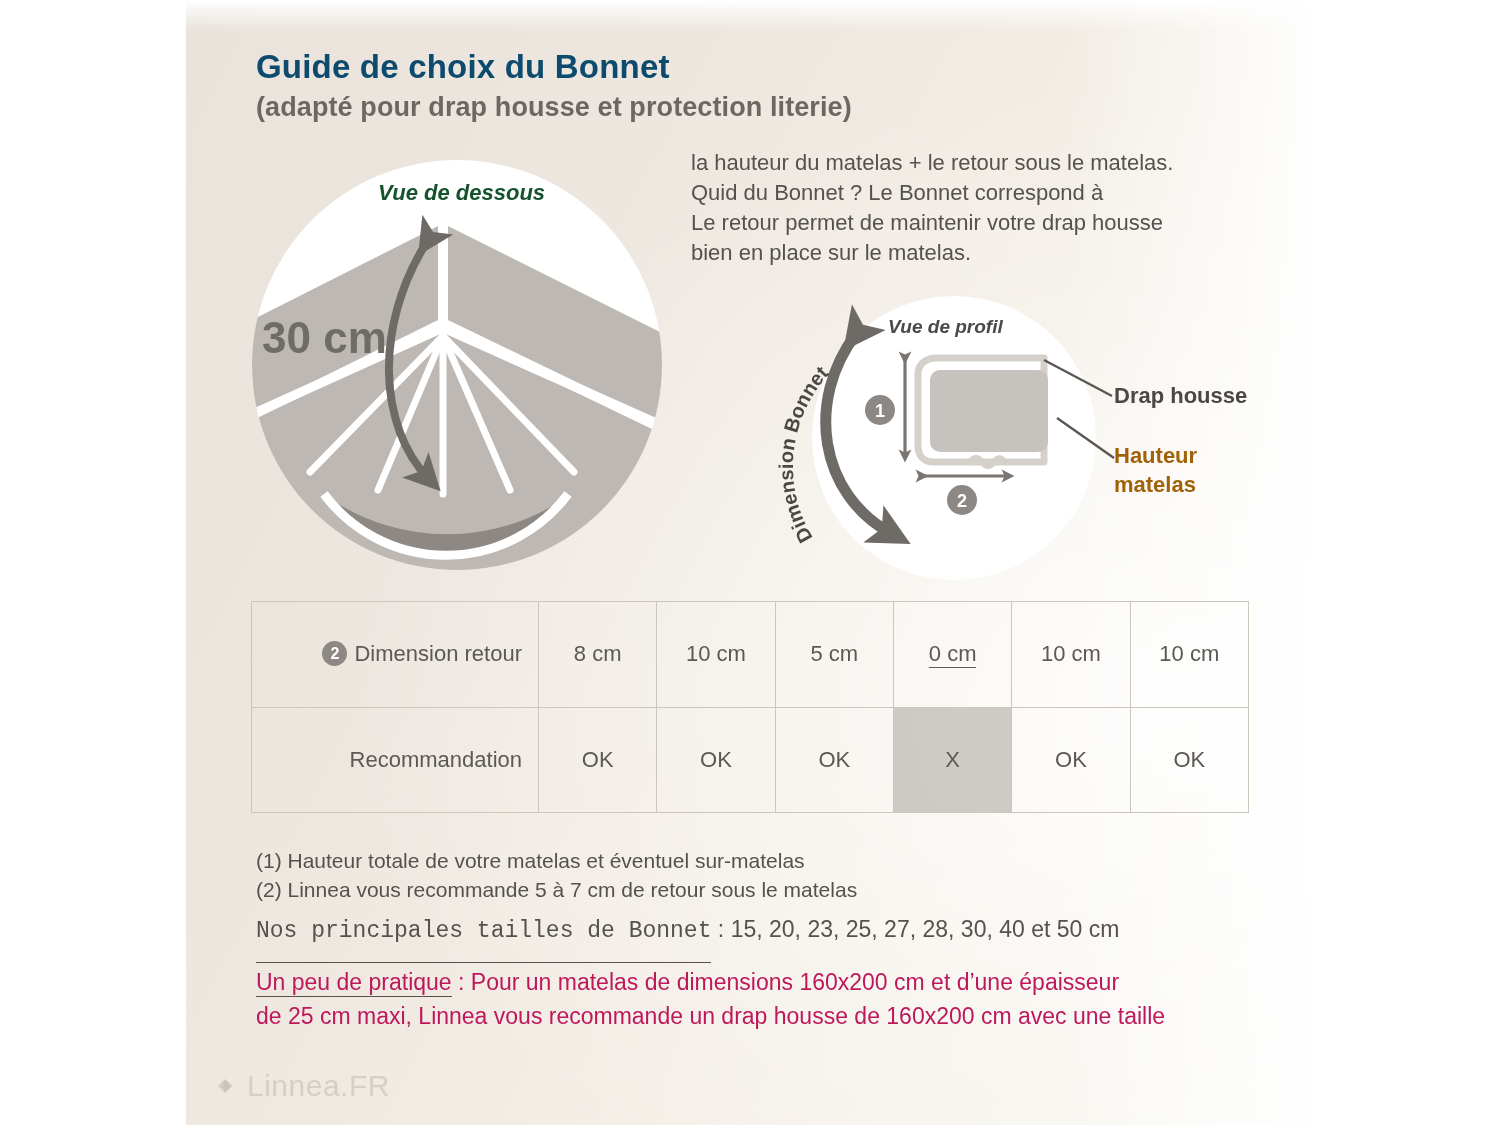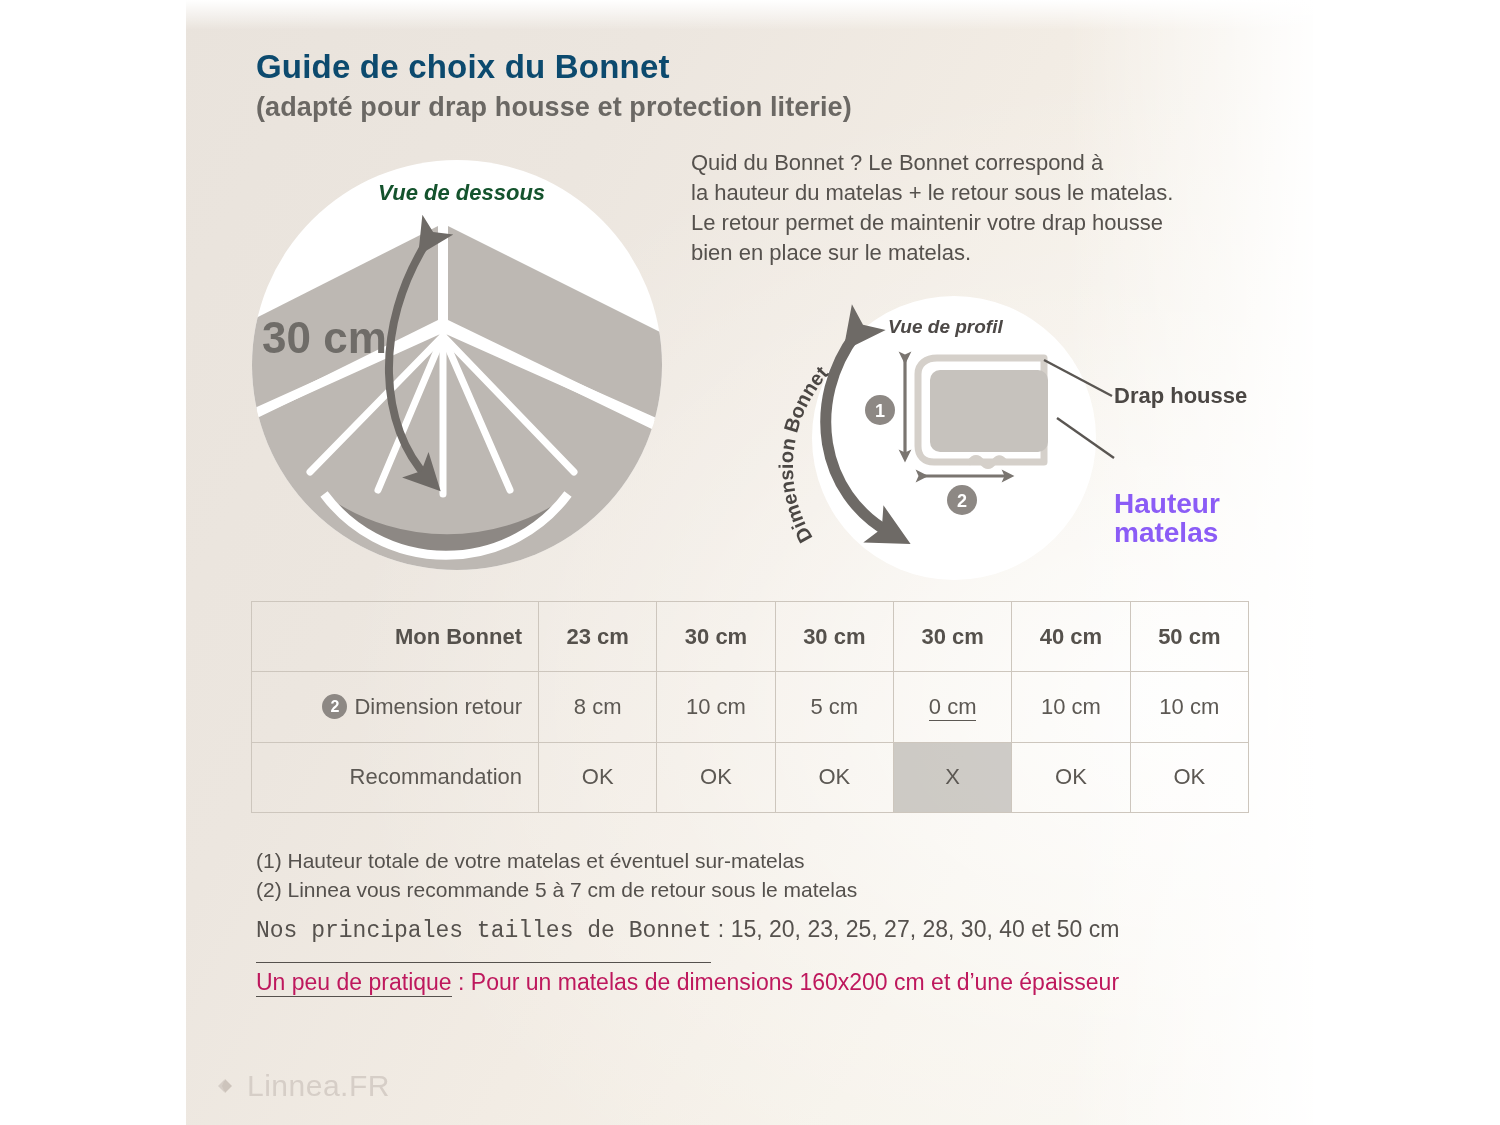--- a/index.html
+++ b/index.html
@@ -45,22 +45,22 @@
   
   #cap-dessous{left:378px;top:180px;font-size:22px;font-style:italic;
     font-weight:600;color:#14532d;}
   #cap-profil{left:888px;top:316px;font-size:19px;font-style:italic;
     font-weight:600;color:#4c4846;}
 
   #lbl-30cm{left:262px;top:313px;font-size:44px;font-weight:bold;color:#6f6c68;}
 
   
   #lbl-drap{left:1114px;top:383px;font-size:22px;font-weight:bold;color:#4b4744;}
-  #lbl-haut{left:1114px;top:441px;font-size:28px;font-weight:bold;color:#8b5cf6;
-    line-height:29px;margin-top:48px;}
+  #lbl-haut{left:1114px;top:441px;font-size:22px;font-weight:bold;color:#a16207;
+    line-height:29px;}
 
   
   #tbl{position:absolute;left:251px;top:601px;width:998px;height:212px;
     border-collapse:collapse;table-layout:fixed;}
   #tbl td{
     border:1px solid #cdc6bd;
     height:53px;
     font-size:22px;color:#5c5853;
     text-align:center;vertical-align:middle;
     padding:0;
@@ -93,22 +93,22 @@
 
 <div id="stage">
 
   <div id="panel"></div>
   <div id="fade-top"></div>
 
   <div class="lyr" id="title">Guide de choix du Bonnet</div>
   <div class="lyr" id="subtitle">(adapté pour drap housse et protection literie)</div>
 
   <div class="lyr" id="intro">
+    <div>la hauteur du matelas + le retour sous le matelas.</div>
     <div>Quid du Bonnet ? Le Bonnet correspond à</div>
-    <div>la hauteur du matelas + le retour sous le matelas.</div>
     <div>Le retour permet de maintenir votre drap housse</div>
     <div>bien en place sur le matelas.</div>
   </div>
 
   <svg class="lyr" id="circle-left" viewBox="0 0 410 410">
     <defs>
       <clipPath id="clipL">
           <circle cx="205" cy="205" r="205"></circle>
         </clipPath>
       <marker id="ahU" viewBox="0 0 12 12" refX="6" refY="6" markerWidth="5.5" markerHeight="5.5" orient="auto">
@@ -198,29 +198,20 @@
   <div class="lyr" id="cap-profil">Vue de profil</div>
 
   <div class="lyr" id="lbl-drap">Drap housse</div>
   <div class="lyr" id="lbl-haut">
     <div>Hauteur</div>
     <div>matelas</div>
   </div>
 
   <table id="tbl">
     <tbody id="tbody">
-        <tr class="hdr">
-          <td class="lbl"><span>Mon Bonnet</span></td>
-          <td>23 cm</td>
-          <td>30 cm</td>
-          <td>30 cm</td>
-          <td>30 cm</td>
-          <td>40 cm</td>
-          <td>50 cm</td>
-        </tr>
         <tr>
           <td class="lbl"><span class="badge">2</span><span>Dimension retour</span></td>
           <td>8 cm</td>
           <td>10 cm</td>
           <td>5 cm</td>
           <td><span class="und">0 cm</span></td>
           <td>10 cm</td>
           <td>10 cm</td>
         </tr>
         <tr>
@@ -239,20 +230,21 @@
     <div>(1) Hauteur totale de votre matelas et éventuel sur-matelas</div>
     <div>(2) Linnea vous recommande 5 à 7 cm de retour sous le matelas</div>
   </div>
 
   <div class="lyr" id="sizes">
     <span class="u">Nos principales tailles de Bonnet</span><span> : 15, 20, 23, 25, 27, 28, 30, 40 et 50 cm</span>
   </div>
 
   <div class="lyr" id="pratique">
     <div><span class="u">Un peu de pratique</span><span> : Pour un matelas de dimensions 160x200 cm et d’une épaisseur</span></div>
+    <div>de 25 cm maxi, Linnea vous recommande un drap housse de 160x200 cm avec une taille</div>
   </div>
 
   <div class="lyr" id="logo">
     <svg width="26" height="26" viewBox="0 0 26 26">
       <path d="M6 13 L12 7 L12 19 Z" fill="#d6cec7"></path>
       <path d="M13 6 L20 13 L13 20 L10 13 Z" fill="#cdc4bc"></path>
     </svg>
     <span class="txt">Linnea.FR</span>
   </div>
 

